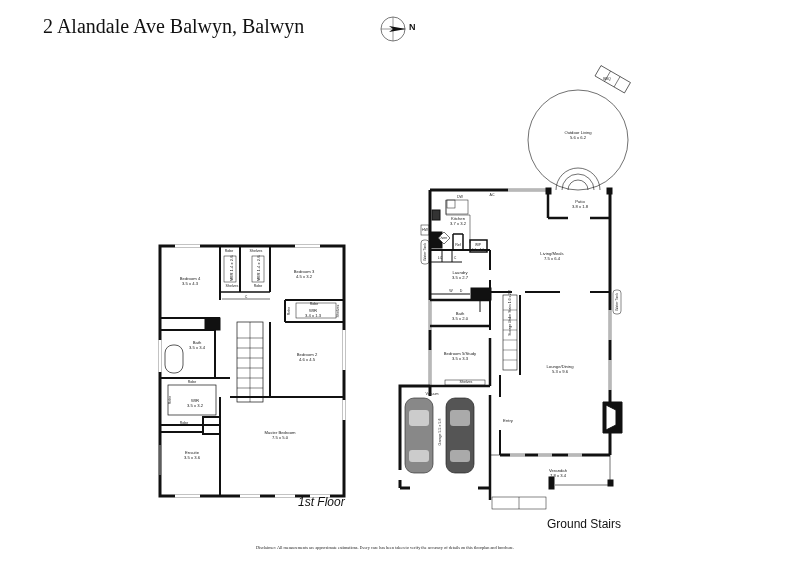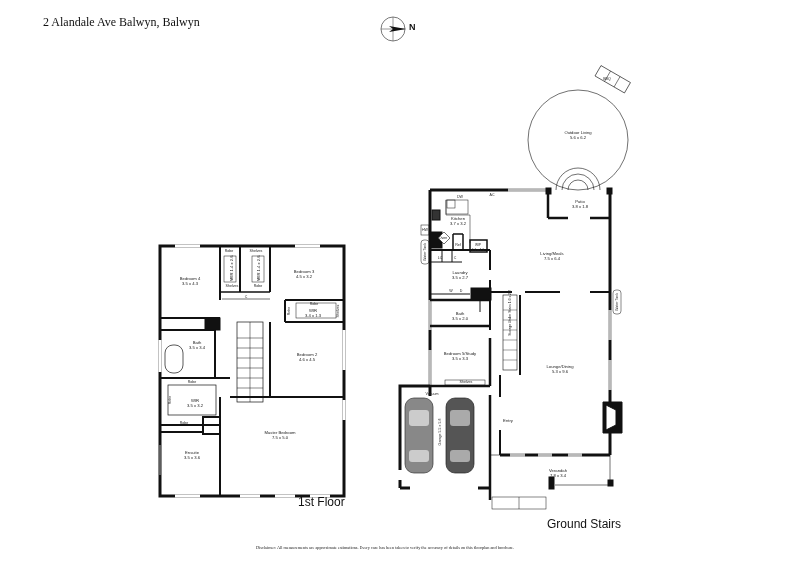--- a/index.html
+++ b/index.html
@@ -1,17 +1,17 @@
 <!DOCTYPE html>
 <html><head>
 <meta charset="utf-8">
 <style>
   html,body{margin:0;padding:0;background:#fff;}
   body{width:800px;height:566px;position:relative;overflow:hidden;font-family:"Liberation Sans",sans-serif;}
-  .title{position:absolute;left:43px;top:15px;font-family:"Liberation Serif",serif;font-size:12px;color:#111;}
+  .title{position:absolute;left:43px;top:15px;font-family:"Liberation Serif",serif;font-size:20px;color:#111;}
   .compass{position:absolute;left:380px;top:16px;width:26px;height:26px;}
   .compass-n{position:absolute;left:409px;top:22px;font-size:9px;font-weight:bold;color:#111;}
   svg.plan{position:absolute;left:0;top:0;}
   .floor-label{position:absolute;font-size:12px;color:#111;}
   .room{position:absolute;font-size:4.2px;line-height:5px;color:#222;text-align:center;white-space:nowrap;transform:translate(-50%,-50%);}
   .room .dim{display:block;}
   .small{position:absolute;font-size:3.6px;color:#222;white-space:nowrap;transform:translate(-50%,-50%);}
   .vert{transform:translate(-50%,-50%) rotate(-90deg);}
   .disclaimer{position:absolute;left:256px;top:545px;font-family:"Liberation Serif",serif;font-size:4.3px;color:#222;white-space:nowrap;}
 </style>
@@ -253,16 +253,16 @@
 <div class="small" style="left:440px;top:258px;">LC</div>
 <div class="small" style="left:455px;top:258px;">C</div>
 <div class="small" style="left:451px;top:291px;">W</div>
 <div class="small" style="left:461px;top:291px;">D</div>
 <div class="small" style="left:425px;top:230px;">HW</div>
 <div class="small vert" style="left:425px;top:252px;">Water Tank</div>
 <div class="small vert" style="left:617px;top:302px;">Water Tank</div>
 <div class="small" style="left:466px;top:382px;">Shelves</div>
 <div class="small" style="left:432px;top:394px;">Vacuum</div>
 
-<div class="floor-label" style="left:298px;top:495px;">1st Floor</div>
+<div class="floor-label" style="left:298px;top:495px;font-style:italic;">1st Floor</div>
 <div class="floor-label" style="left:547px;top:517px;">Ground Stairs</div>
 
 <div class="disclaimer">Disclaimer: All measurements are approximate estimations. Every care has been taken to verify the accuracy of details on this floorplan and brochure.</div>
 
 </body></html>

